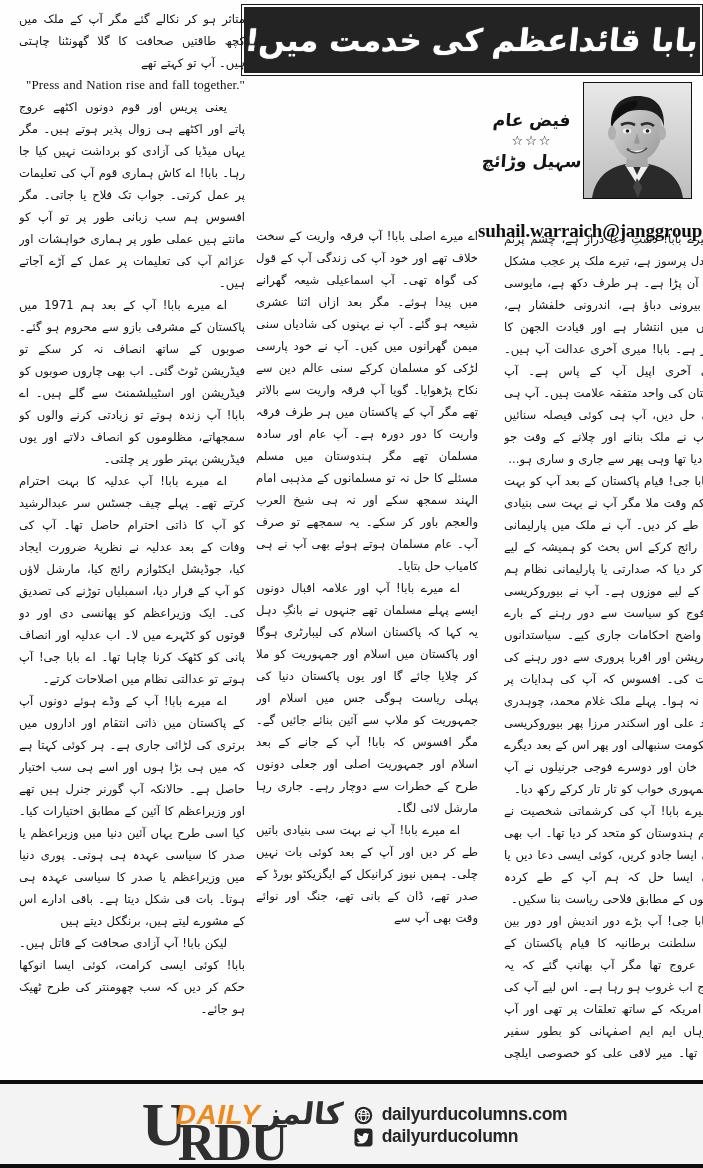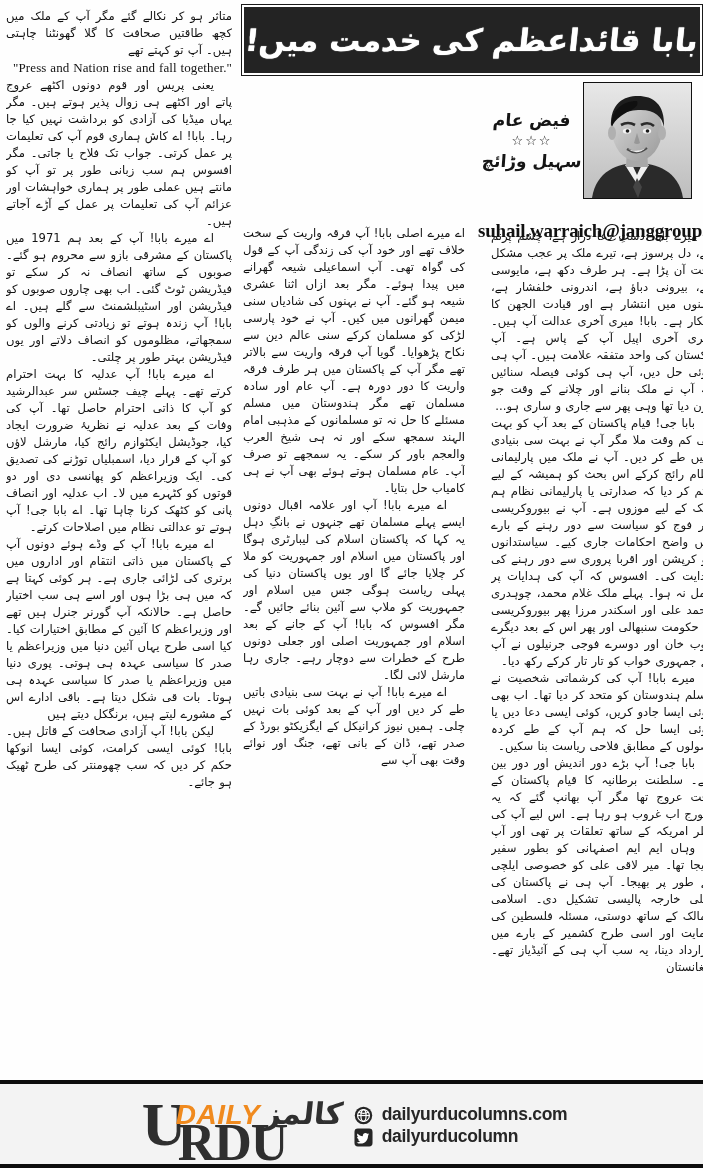--- a/index.html
+++ b/index.html
@@ -121,24 +121,25 @@
   }
 
   
   .col {
     position: absolute;
     direction: rtl;
     text-align: justify;
     text-align-last: right;
     font-family: "DejaVu Sans", sans-serif;
     font-size: 11.6px;
-    line-height: 17px;
+    line-height: 22px;
     color: #131313;
     word-spacing: 0.5px;
     overflow: hidden;
+    margin-left: 13px;
   }
   .col p { margin: 0; text-indent: 18px; }
   .col p.noind { text-indent: 0; }
   .col .en {
     direction: ltr;
     unicode-bidi: embed;
     font-family: "Liberation Serif", serif;
     font-size: 13px;
     letter-spacing: 0.1px;
   }

